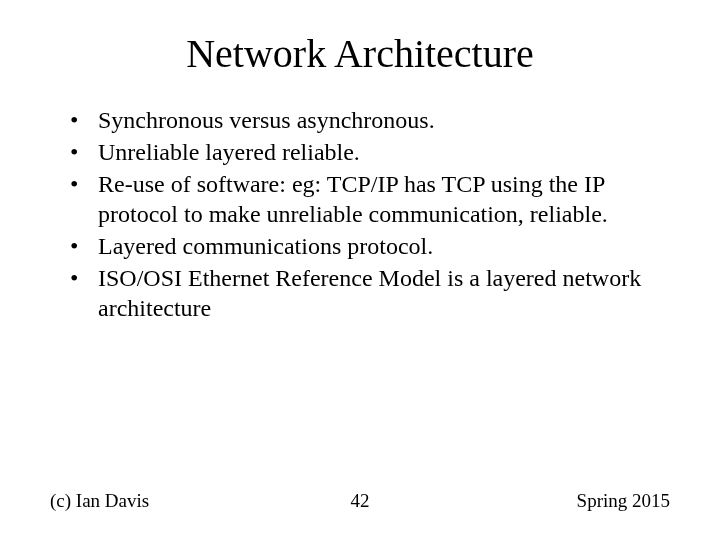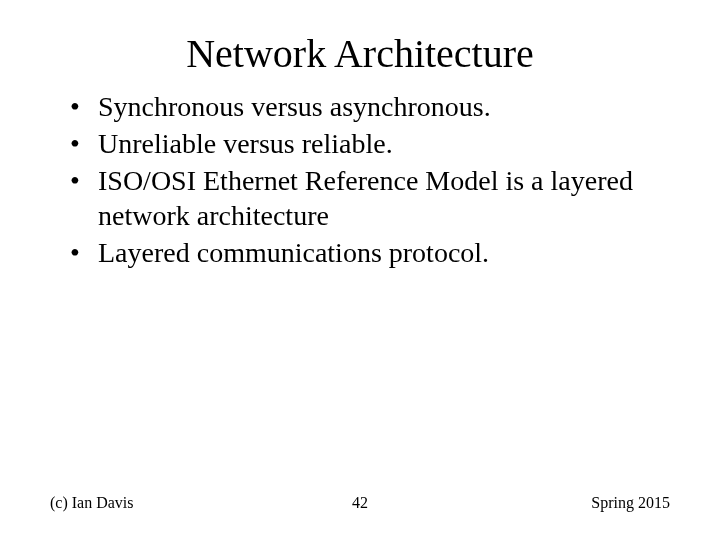--- a/index.html
+++ b/index.html
@@ -13,25 +13,25 @@
       background: #ffffff;
       font-family: "Times New Roman", Times, serif;
       color: #000000;
       position: relative;
       padding: 30px 50px 0 50px;
     }
     .title {
       font-size: 40px;
       text-align: center;
       font-weight: normal;
-      margin-bottom: 12px;
+      margin-bottom: 28px;
     }
     .bullets {
       list-style: none;
-      font-size: 28px;
+      font-size: 24px;
       line-height: 1.25;
       padding-left: 20px;
     }
     .bullets li {
       position: relative;
       padding-left: 28px;
       margin-bottom: 2px;
     }
     .bullets li::before {
       content: "•";
@@ -39,37 +39,38 @@
       left: 0;
       top: 0;
     }
     .footer {
       position: absolute;
       bottom: 28px;
       left: 50px;
       right: 50px;
       display: flex;
       justify-content: space-between;
-      font-size: 16px;
+      font-size: 19px;
     }
     .footer-center {
       position: absolute;
       left: 50%;
       transform: translateX(-50%);
     }
   </style>
 </head>
 <body>
 
 <h1 class="title">Network Architecture</h1>
 
 <ul class="bullets">
   <li>Synchronous versus asynchronous.</li>
-  <li>Unreliable versus reliable.</li>
+  <li>Unreliable layered reliable.</li>
+  <li>Re-use of software: eg: TCP/IP has TCP using the IP protocol to make unreliable communication, reliable.</li>
+  <li>Layered communications protocol.</li>
   <li>ISO/OSI Ethernet Reference Model is a layered network architecture</li>
-  <li>Layered communications protocol.</li>
 </ul>
 
 <div class="footer">
   <span>(c) Ian Davis</span>
   <span class="footer-center">42</span>
   <span>Spring 2015</span>
 </div>
 
 </body></html>

